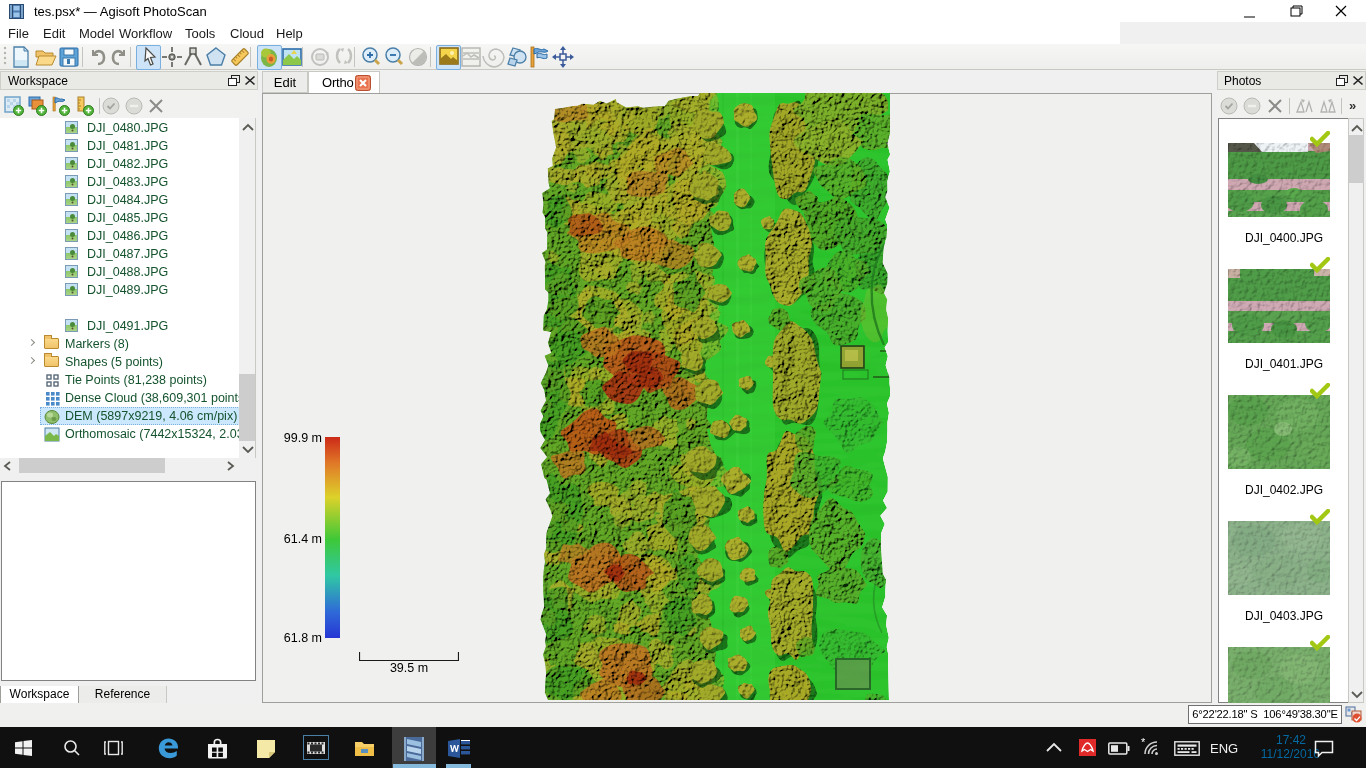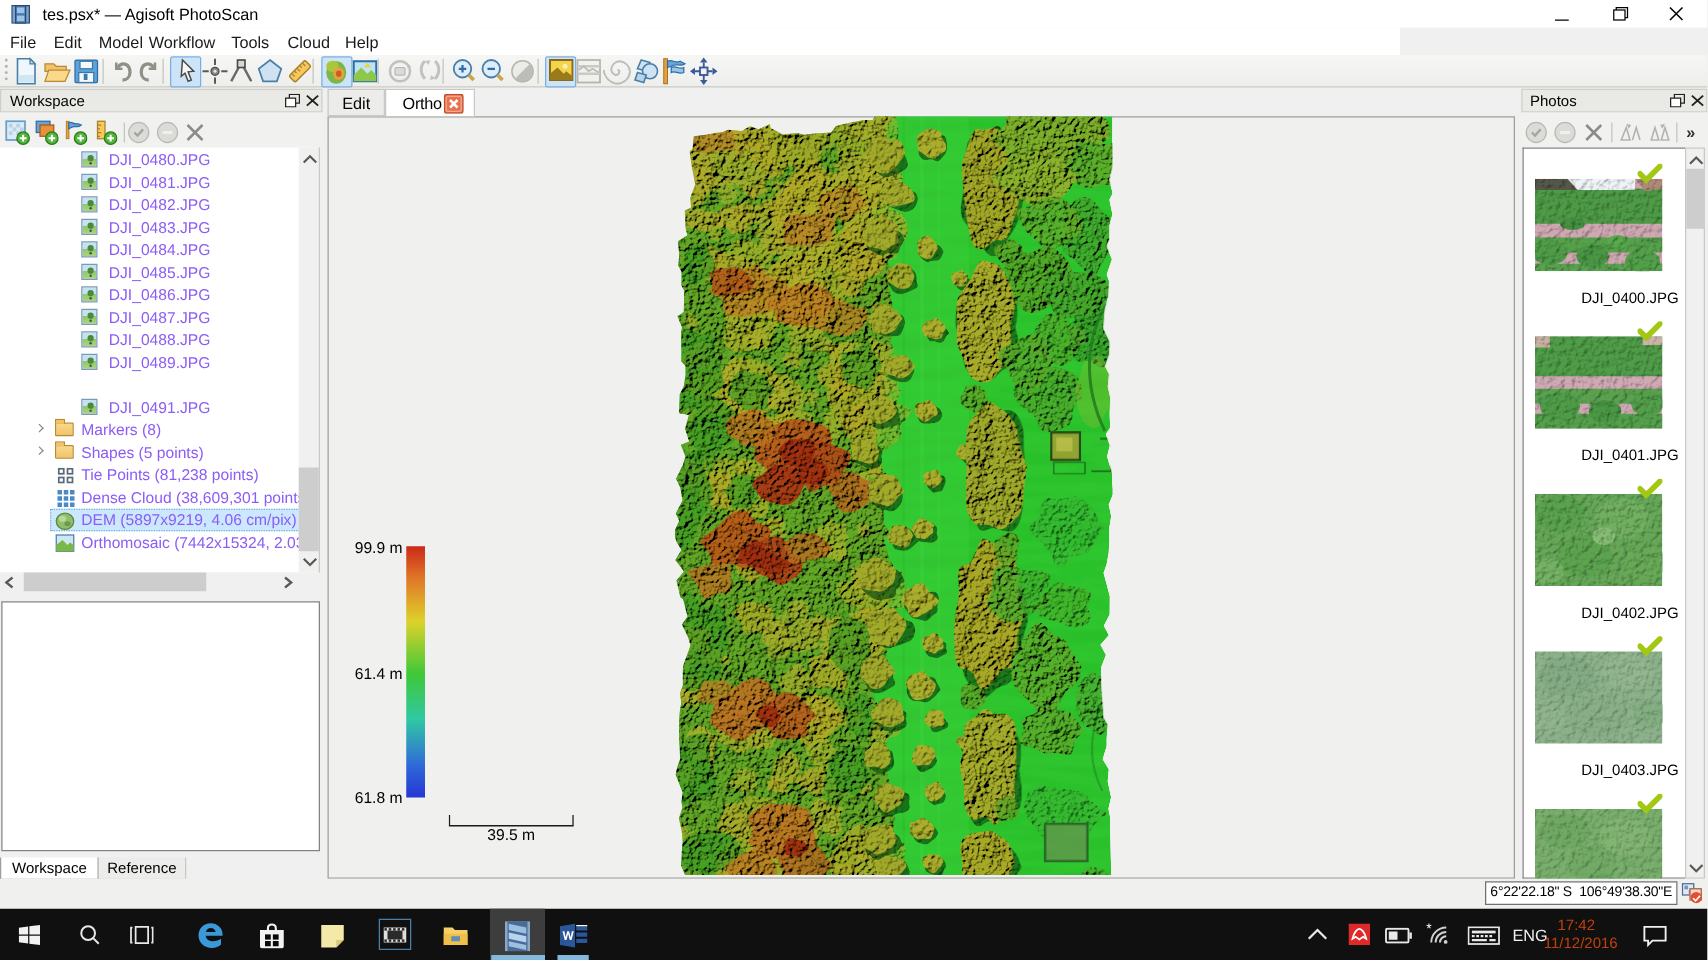--- a/index.html
+++ b/index.html
@@ -19,48 +19,48 @@
   
   #toolbar { left:0; top:44px; width:1366px; height:26px; background:linear-gradient(#f6f6f5,#eeeeec); border-bottom:1px solid #c9c9c3; }
   .tsep { position:absolute; top:3px; width:1px; height:20px; background:#c4c4be; }
   .tsel { background:#cde3f7; border:1px solid #7ab0e0; border-radius:2px; }
 
   
   #wsheader { left:0; top:71px; width:258px; height:19px; background:#e9e9e6; border:1px solid #cfcfca; }
   #wsheader .t { position:absolute; left:7px; top:2px; font-size:12px; color:#000; }
   #wstoolbar { left:0; top:90px; width:258px; height:28px; background:#f1f1ef; }
   #wstree { left:0; top:118px; width:256px; height:340px; background:#ffffff; border-right:1px solid #c9c9c3; overflow:hidden; }
-  .trow { position:absolute; left:0; width:256px; height:18px; font-size:12.5px; color:#8b5cf6; white-space:nowrap; }
+  .trow { position:absolute; left:0; width:256px; height:18px; font-size:12.5px; color:#14532d; white-space:nowrap; }
   .trow .txt { position:absolute; top:2px; }
   .jic { position:absolute; top:2px; width:13px; height:13px; border:1px solid #7a9ab5; background:linear-gradient(#c4e2f2 0%,#c4e2f2 45%,#8cc86a 45%,#a8d486 100%); }
   .jic::after { content:""; position:absolute; left:4px; top:2px; width:5px; height:5px; border-radius:50%; background:#4a8a3a; box-shadow:0 4px 0 -1.5px #5a4a2a; }
   .arr { position:absolute; left:29px; top:5px; width:5px; height:5px; border-right:1.6px solid #8a8a85; border-top:1.6px solid #8a8a85; transform:rotate(45deg); }
   .fic { position:absolute; left:44px; top:3px; width:15px; height:11px; background:linear-gradient(#fad98a,#f0c36a); border:1px solid #b98a2e; border-radius:1px; }
   .fic::before { content:""; position:absolute; left:-1px; top:-4px; width:6px; height:3px; background:#f0c36a; border:1px solid #b98a2e; border-bottom:none; border-radius:1px 1px 0 0; }
   #hscroll { left:0; top:458px; width:239px; height:15px; background:#f0f0f0; }
   #vscroll { left:239px; top:118px; width:17px; height:340px; background:#f0f0f0; border-right:1px solid #c9c9c3;}
   #wsempty { left:1px; top:481px; width:255px; height:200px; background:#ffffff; border:1px solid #828282; }
   .btab { top:686px; height:18px; font-size:12px; color:#000; text-align:center; line-height:17px; }
   #vpclient { left:262px; top:93px; width:950px; height:610px; background:#f0f0ef; border:1px solid #9e9e9a; border-top:1px solid #9e9e9a; }
   .vtab { position:absolute; top:71px; height:22px; font-size:13px; text-align:center; }
 
   
   #phheader { left:1217px; top:71px; width:149px; height:19px; background:#e9e9e6; border:1px solid #cfcfca; }
   #phtoolbar { left:1217px; top:90px; width:149px; height:28px; background:#f1f1ef; }
-  #phlist { left:1218px; top:118px; width:130px; height:585px; background:#ffffff; border:1px solid #828282; border-right:none;padding-left:20px; }
+  #phlist { left:1218px; top:118px; width:130px; height:585px; background:#ffffff; border:1px solid #828282; border-right:none; }
   #phscroll { left:1348px; top:118px; width:16px; height:585px; background:#f0f0f0; border:1px solid #c9c9c3; }
   .phlabel { position:absolute; width:130px; text-align:center; font-size:12px; color:#000; }
 
   
   #statusbar { left:0; top:703px; width:1366px; height:24px; background:#f0f0ef; }
   #coordbox { left:1188px; top:705px; width:154px; height:19px; background:#ffffff; border:1px solid #707070; font-size:11.2px; text-align:center; line-height:17px; white-space:nowrap; letter-spacing:-0.2px; }
 
   
   #taskbar { left:0; top:727px; width:1366px; height:41px; background:#101010; }
-  .clock { color:#c2410c; font-size:12px; text-align:left; }
+  .clock { color:#0369a1; font-size:12px; text-align:right; }
 </style>
 </head>
 <body>
 
 <div class="abs" id="titlebar"></div>
 <svg class="abs" style="left:9px;top:4px" width="15" height="15" viewBox="0 0 15 15">
   <rect x="0.5" y="0.5" width="14" height="14" fill="#7aa3cc" stroke="#2a4a72"></rect>
   <rect x="3.5" y="0.5" width="8" height="14" fill="#4a7ab0" stroke="#2a4a72"></rect>
   <rect x="4.5" y="2" width="6" height="4.5" fill="#9cc4e8"></rect>
   <rect x="4.5" y="8.5" width="6" height="4.5" fill="#9cc4e8"></rect>
@@ -400,21 +400,21 @@
   <svg class="abs" style="left:3px;top:4px" width="12" height="10">
       <path d="M1 8 L6 3 L11 8" fill="none" stroke="#5a5a55" stroke-width="1.8"></path>
     </svg>
   <div class="abs" style="left:0px;top:256px;width:16px;height:67px;background:#cdcdcd"></div>
   <svg class="abs" style="left:3px;top:327px" width="12" height="10">
       <path d="M1 2 L6 7 L11 2" fill="none" stroke="#5a5a55" stroke-width="1.8"></path>
     </svg>
 </div>
 <div class="abs" id="wsempty"></div>
 <div class="abs btab" style="left:0px;width:79px;background:#fff;border:1px solid #9e9e9a;border-top:none;">Workspace</div>
-<div class="abs btab" style="left:79px;width:70px;background:#ececea;border:1px solid #c9c9c3;border-top:none;border-left:none;">Reference</div>
+<div class="abs btab" style="left:79px;width:88px;background:#ececea;border:1px solid #c9c9c3;border-top:none;border-left:none;">Reference</div>
 
 <div class="abs" id="vpclient"></div>
 <div class="abs vtab" style="left:262px;width:46px;background:#ececea;border:1px solid #c9c9c3;line-height:21px;">Edit</div>
 <div class="abs vtab" style="left:308px;width:72px;background:#ffffff;border:1px solid #c9c9c3;border-bottom:none;line-height:21px;text-align:left;padding-left:13px;letter-spacing:-0.2px;">Ortho</div>
 <svg class="abs" style="left:355px;top:75px" width="16" height="16" viewBox="0 0 16 16">
   <rect x="0.5" y="0.5" width="15" height="15" rx="2" fill="#e8734e" stroke="#b8502e"></rect>
   <rect x="2" y="2" width="12" height="12" rx="1.5" fill="none" stroke="#f2a98c"></rect>
   <path d="M5 5 L11 11 M11 5 L5 11" stroke="#fff" stroke-width="2"></path>
 </svg>
 

